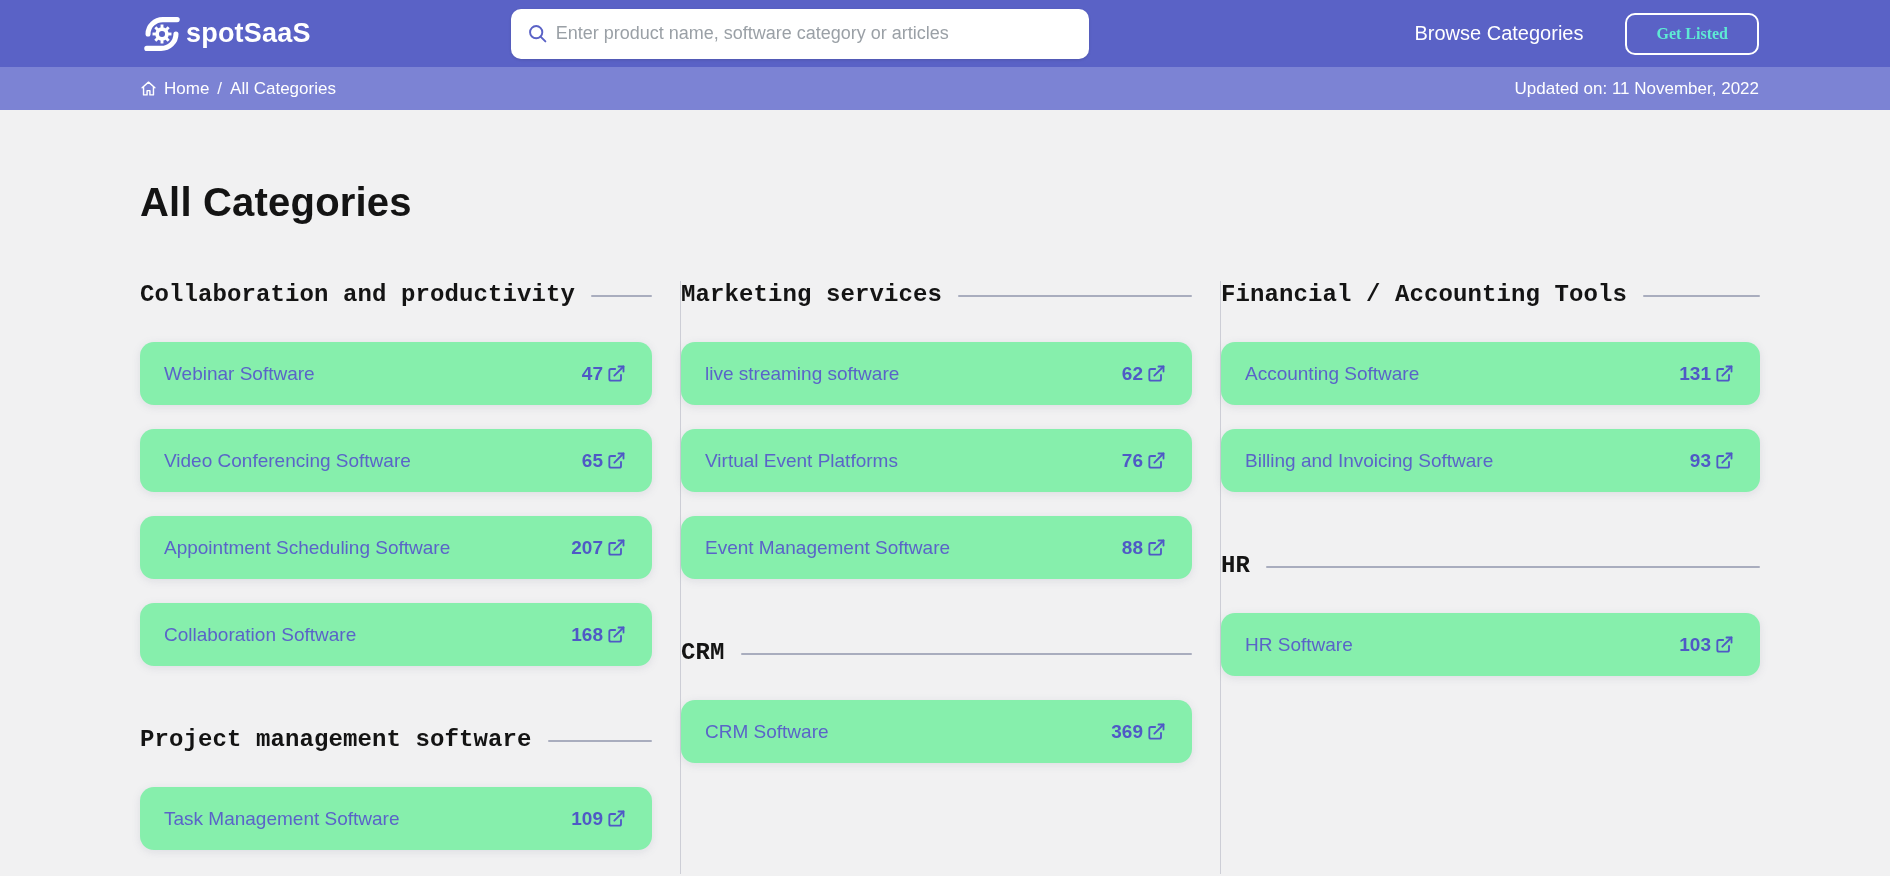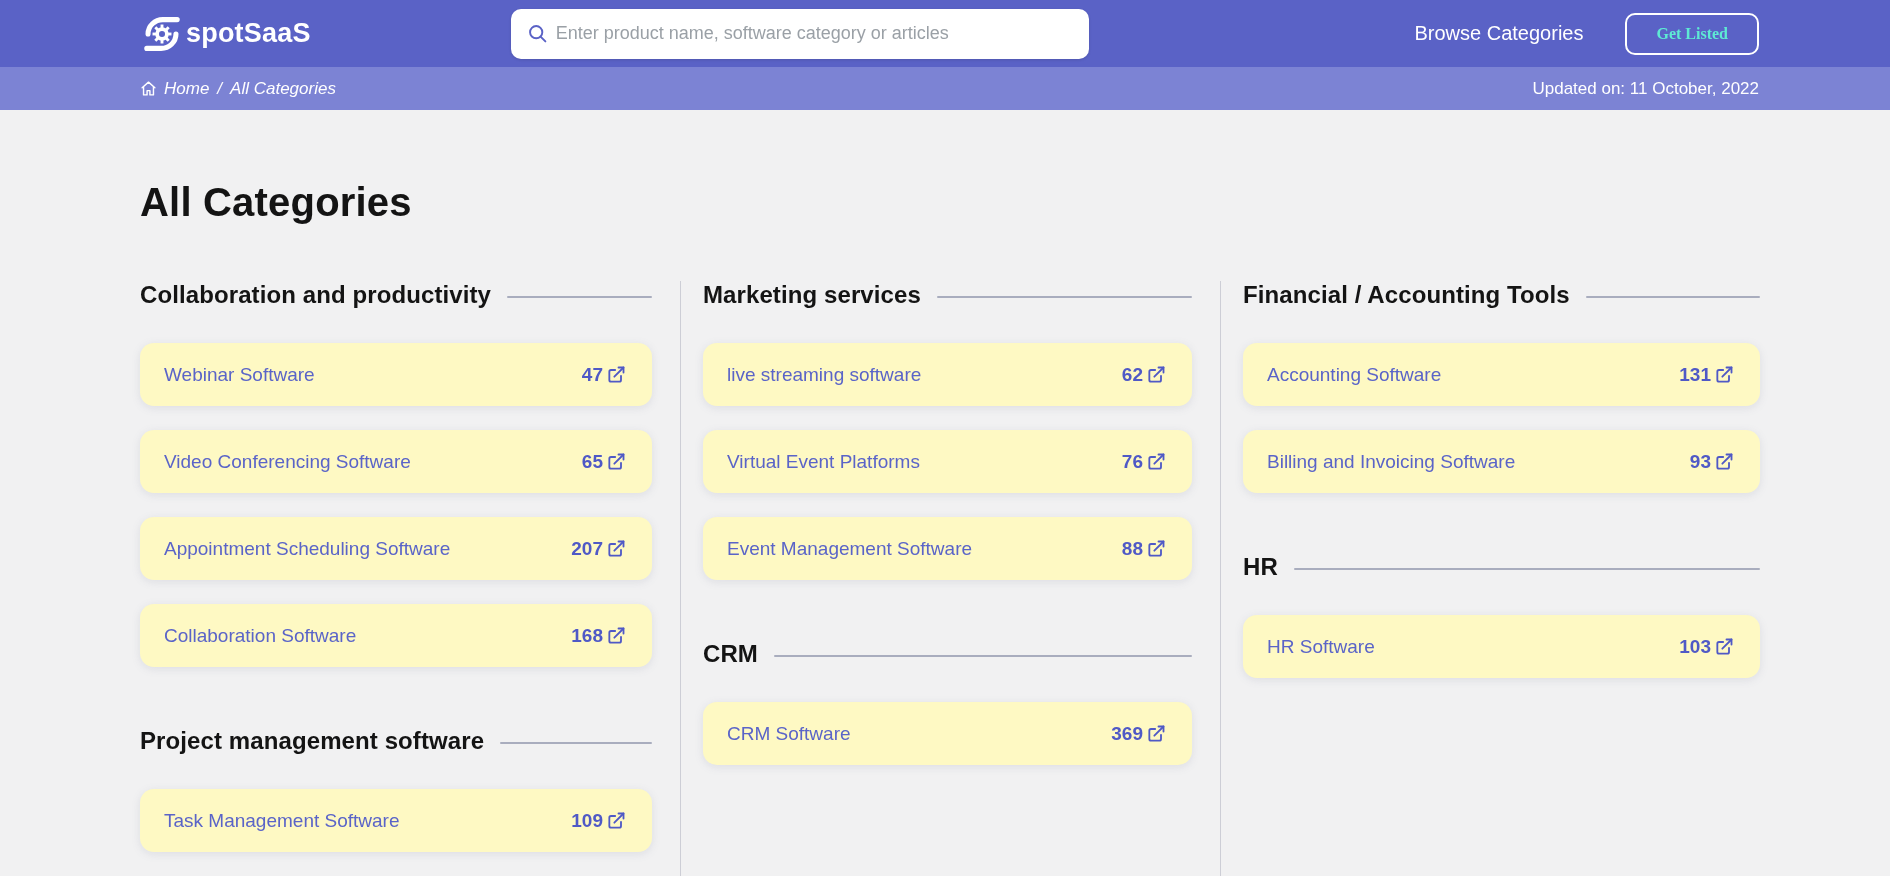--- a/index.html
+++ b/index.html
@@ -60,53 +60,53 @@
     font-size:16px;font-weight:700;font-family:Liberation Serif, serif;
     padding:10px 29px;cursor:pointer;
   }
 
   
   .breadcrumb-bar{
     height:43px;background:var(--breadcrumb-bg);
     display:flex;align-items:center;
     padding:0 131px 0 140px;color:#fff;font-size:17px;
   }
-  .crumb-left{display:flex;align-items:center;gap:8px;font-style:italic;}
+  .crumb-left{display:flex;align-items:center;gap:8px;}
   .crumb-home{display:flex;align-items:center;gap:7px;color:#fff;}
   .crumb-sep{opacity:.95;}
   .crumb-updated{margin-left:auto;font-size:17px;color:#fff;}
 
   
   .main{padding:60px 130px 0 140px;}
   .page-title{
     font-size:40px;font-weight:700;color:var(--headline);
     letter-spacing:.2px;margin:10px 0 56px;
   }
   .columns{
     display:grid;
     grid-template-columns:1fr 1fr 1fr;
   }
   .column{padding-right:28px;}
-  .column + .column{border-left:1px solid var(--divider);padding-left:22px;text-align:right;}
+  .column + .column{border-left:1px solid var(--divider);text-align:right;}
   .column:last-child{padding-right:0;}
 
   .cat-section + .cat-section{margin-top:60px;}
   .section-head{
     display:flex;align-items:center;gap:16px;margin-bottom:34px;
   }
   .section-title{
     font-size:24px;font-weight:700;color:var(--headline);
-    white-space:nowrap;letter-spacing:.1px;
+    white-space:nowrap;letter-spacing:.1px;font-family:Liberation Mono, monospace;
   }
   .section-line{
     flex:1;height:2px;background:#A9ADBE;border-radius:1px;margin-top:3px;
   }
   .card{
     display:flex;align-items:center;justify-content:space-between;
-    height:63px;background:#fef9c3;border-radius:14px;
+    height:63px;background:#86efac;border-radius:14px;
     padding:0 26px 0 24px;margin-bottom:24px;
     box-shadow:0 2px 8px rgba(120,124,150,.16);
     cursor:pointer;
   }
   .card-label{
     color:var(--accent);font-size:19px;font-weight:500;
   }
   .card-right{display:flex;align-items:center;gap:3px;}
   .card-count{
     color:var(--count-color);font-size:19px;font-weight:600;
@@ -160,21 +160,21 @@
     <a class="crumb-home" href="#">
       <svg width="17" height="17" viewBox="0 0 24 24" fill="none" stroke="#ffffff" stroke-width="2" stroke-linecap="round" stroke-linejoin="round">
         <path d="M3 11 L12 3 l9 8"></path>
         <path d="M5 9.8 V21 h5 v-6 h4 v6 h5 V9.8"></path>
       </svg>
       <span>Home</span>
     </a>
     <span class="crumb-sep">/</span>
     <span>All Categories</span>
   </div>
-  <span class="crumb-updated">Updated on: 11 October, 2022</span>
+  <span class="crumb-updated">Updated on: 11 November, 2022</span>
 </div>
 
 <main class="main">
   <h1 class="page-title">All Categories</h1>
   <div class="columns" id="columns">
       <div class="column">
         <section class="cat-section">
           <div class="section-head">
             <h2 class="section-title">Collaboration and productivity</h2>
             <div class="section-line"></div>

